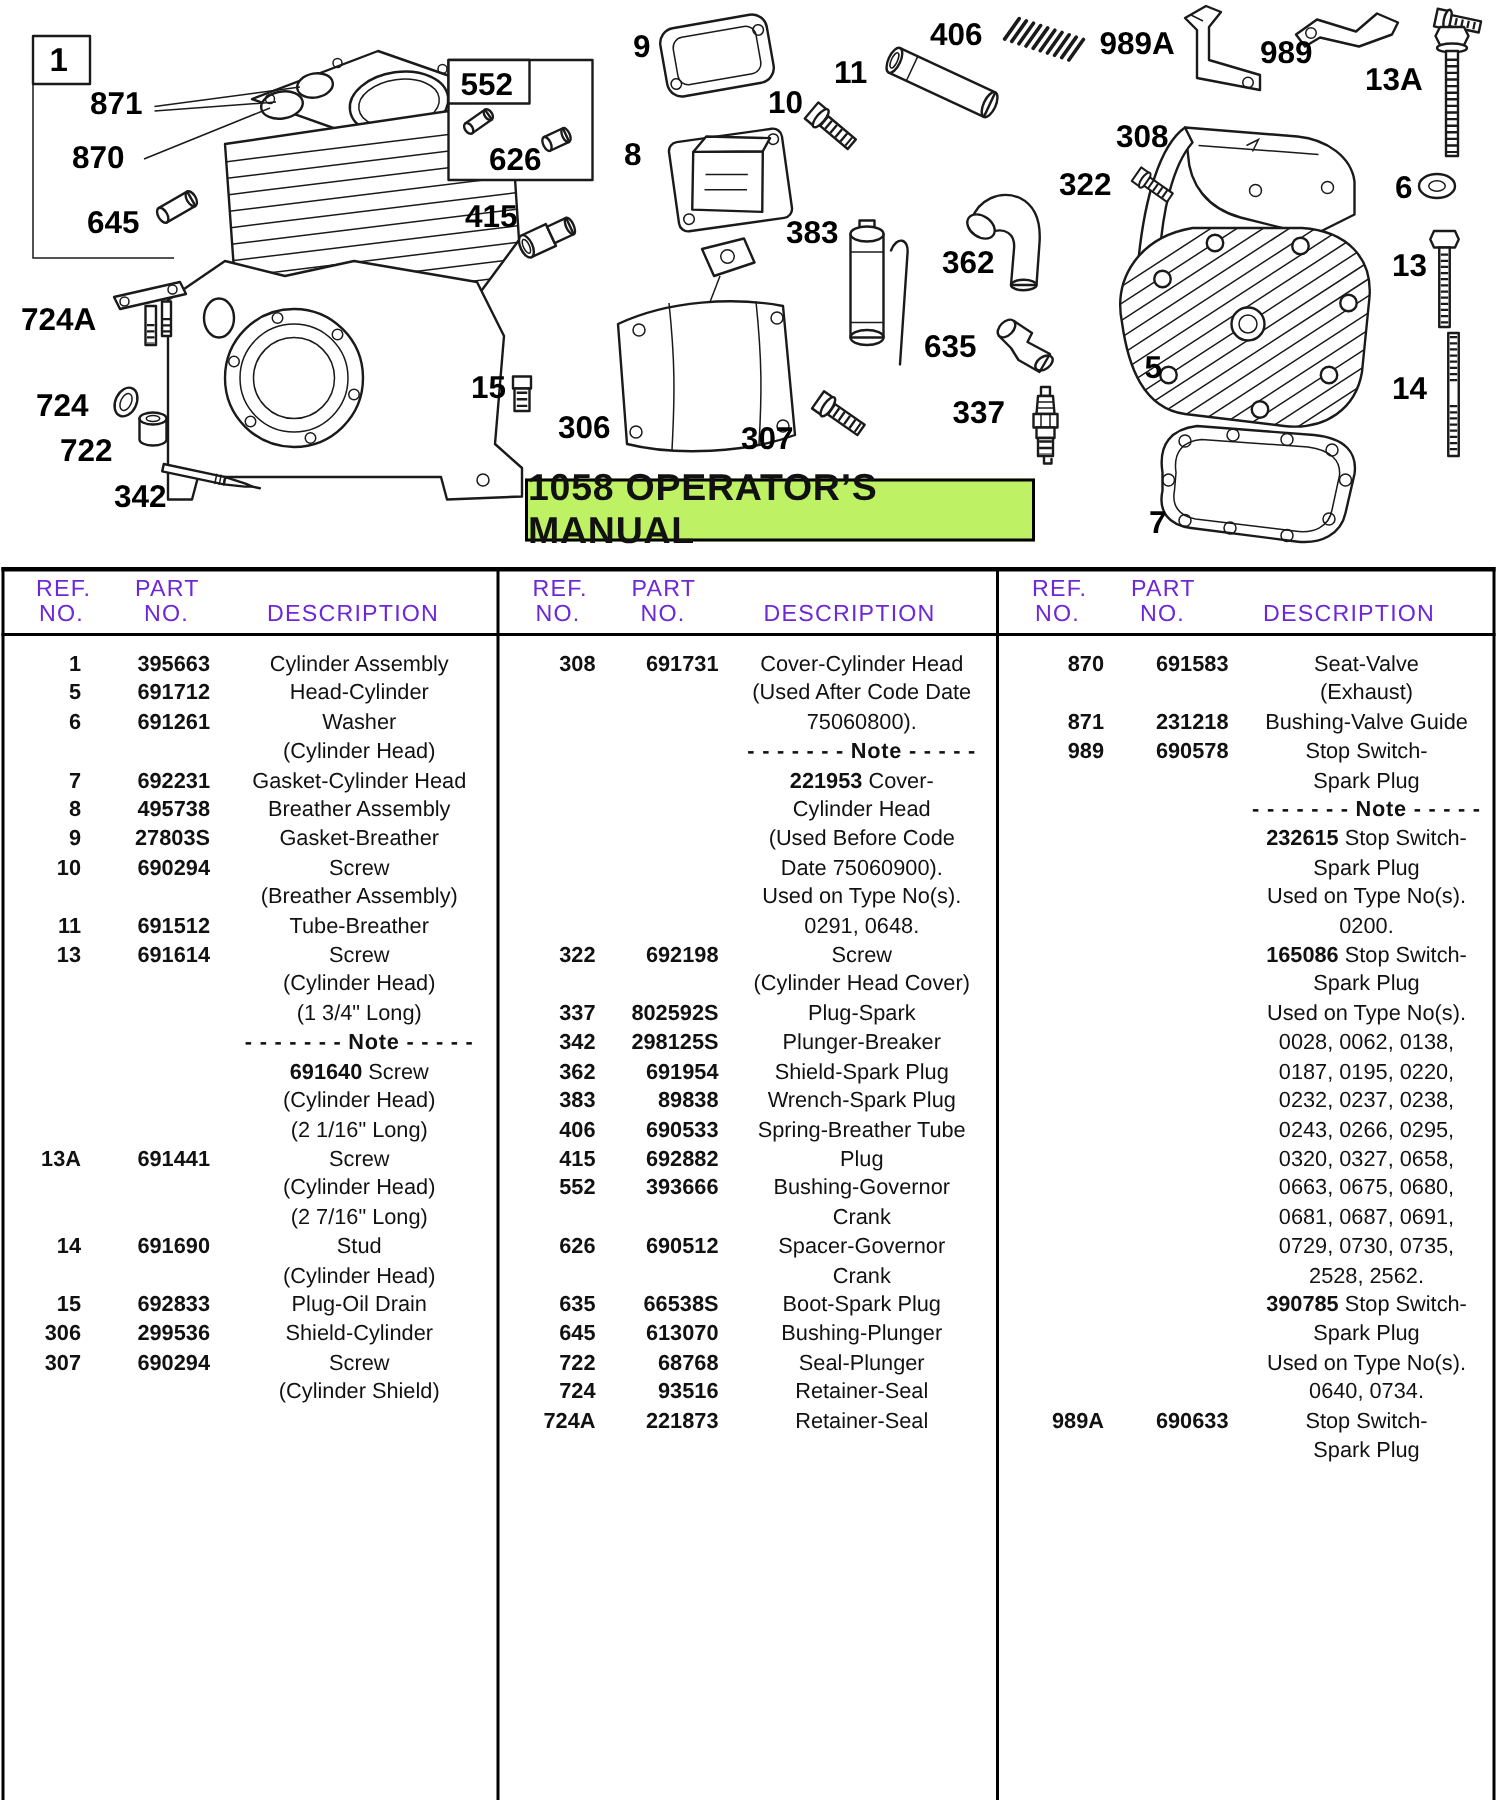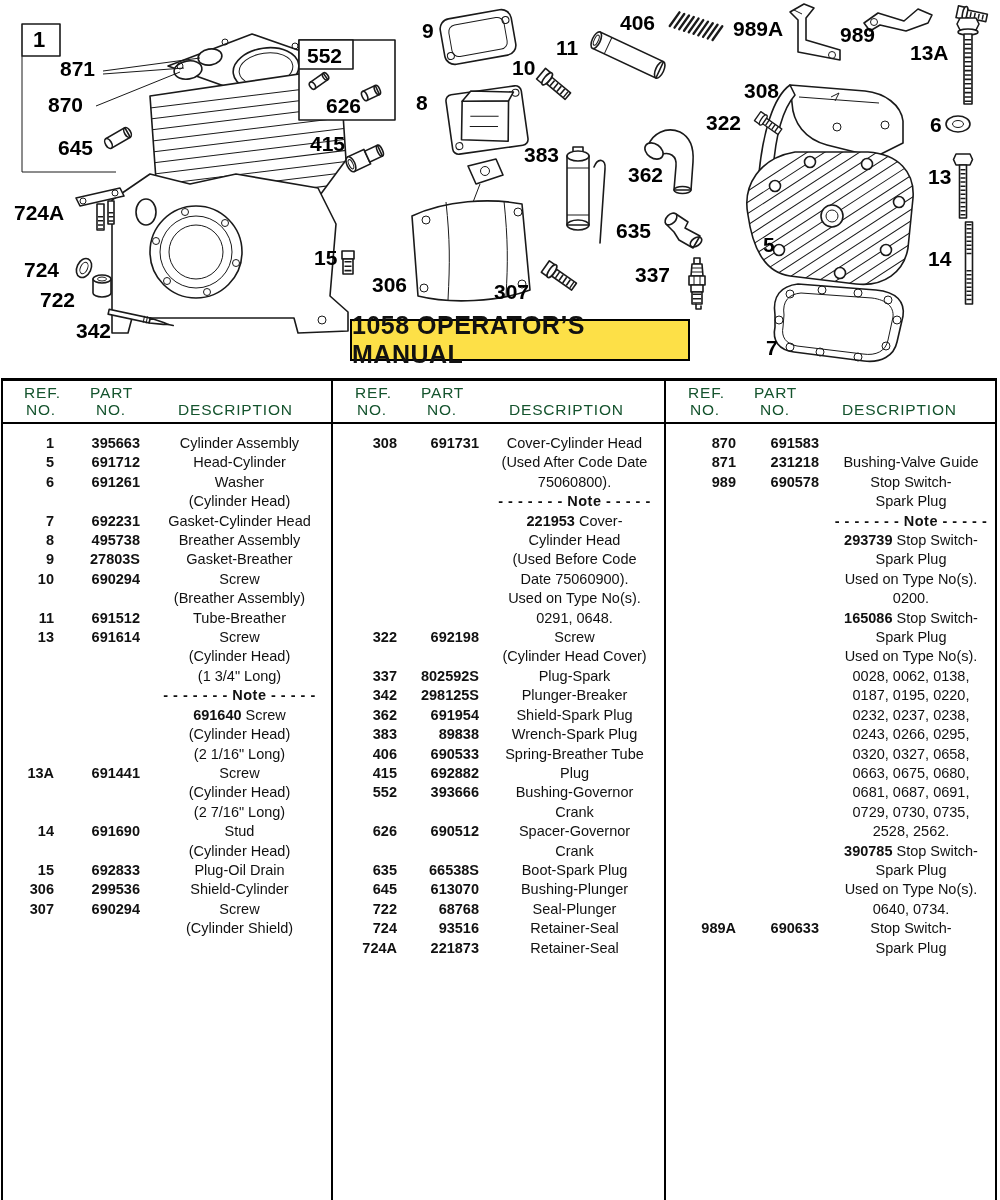--- a/index.html
+++ b/index.html
@@ -15,33 +15,33 @@
   .th{stroke:#1a1a1a;fill:none;stroke-width:7;stroke-dasharray:1.6 2.8;}
   .th5{stroke:#1a1a1a;fill:none;stroke-width:5;stroke-dasharray:1.5 2.6;}
   .th8{stroke:#1a1a1a;fill:none;stroke-width:8.5;stroke-dasharray:1.6 2.8;}
   .coil{stroke:#1a1a1a;fill:none;stroke-width:2.4;stroke-linecap:round;}
   .lbl{fill:#000;stroke:none;font-family:"Liberation Sans",sans-serif;font-weight:700;font-size:21px;}
   .lblB{font-size:22px;}
 
   
   #manual-box{position:absolute;left:350px;top:319px;width:336px;height:38px;border:2px solid #000;
      display:flex;align-items:center;justify-content:center;font-weight:700;font-size:25px;
-     letter-spacing:.5px;background:#fde047;}
+     letter-spacing:.5px;background:#bef264;}
 
   
   #table-area{position:absolute;left:0;top:378px;width:1000px;height:822px;}
   .tline{position:absolute;background:#000;}
   #t-top{left:1px;top:0;width:996px;height:3px;}
   #t-hbot{left:1px;top:44px;width:996px;height:2px;}
   #t-left{left:1px;top:0;width:2px;height:822px;}
   #t-right{left:995px;top:0;width:2px;height:822px;}
   #t-div1{left:331px;top:0;width:2px;height:822px;}
   #t-div2{left:664px;top:0;width:2px;height:822px;}
 
-  .hcol{position:absolute;top:3px;height:41px;font-size:15.5px;letter-spacing:.8px;color:#14532d;}
+  .hcol{position:absolute;top:3px;height:41px;font-size:15.5px;letter-spacing:.8px;color:#6d28d9;}
   .hcol span{position:absolute;white-space:nowrap;}
   .h-ref1{left:22px;top:3px;} .h-ref2{left:24px;top:20px;}
   .h-part1{left:88px;top:3px;} .h-part2{left:94px;top:20px;}
   .h-desc{left:176px;top:20px;}
 
   .pcol{position:absolute;top:56px;width:326px;font-size:14.5px;line-height:19.4px;
         --w1:52px;--w2:86px;}
   .pcol.c1{left:2px;}
   .pcol.c2{left:333px;--w1:64px;--w2:82px;}
   .pcol.c3{left:666px;--w1:70px;--w2:83px;}
@@ -647,36 +647,40 @@
           <span class="part">221873</span>
           <div class="desc">
             <div class="dline">Retainer-Seal</div>
           </div>
         </div>
       </div>
     <div class="pcol c3">
         <div class="prow">
           <span class="ref">870</span>
           <span class="part">691583</span>
+          <div class="desc">
+            <div class="dline">Seat-Valve</div>
+            <div class="dline">(Exhaust)</div>
+          </div>
         </div>
         <div class="prow">
           <span class="ref">871</span>
           <span class="part">231218</span>
           <div class="desc">
             <div class="dline">Bushing-Valve Guide</div>
           </div>
         </div>
         <div class="prow">
           <span class="ref">989</span>
           <span class="part">690578</span>
           <div class="desc">
             <div class="dline">Stop Switch-</div>
             <div class="dline">Spark Plug</div>
             <div class="dline note">- - - - - - - Note - - - - -</div>
-            <div class="dline"><b>293739</b> Stop Switch-</div>
+            <div class="dline"><b>232615</b> Stop Switch-</div>
             <div class="dline">Spark Plug</div>
             <div class="dline">Used on Type No(s).</div>
             <div class="dline">0200.</div>
             <div class="dline"><b>165086</b> Stop Switch-</div>
             <div class="dline">Spark Plug</div>
             <div class="dline">Used on Type No(s).</div>
             <div class="dline">0028, 0062, 0138,</div>
             <div class="dline">0187, 0195, 0220,</div>
             <div class="dline">0232, 0237, 0238,</div>
             <div class="dline">0243, 0266, 0295,</div>

